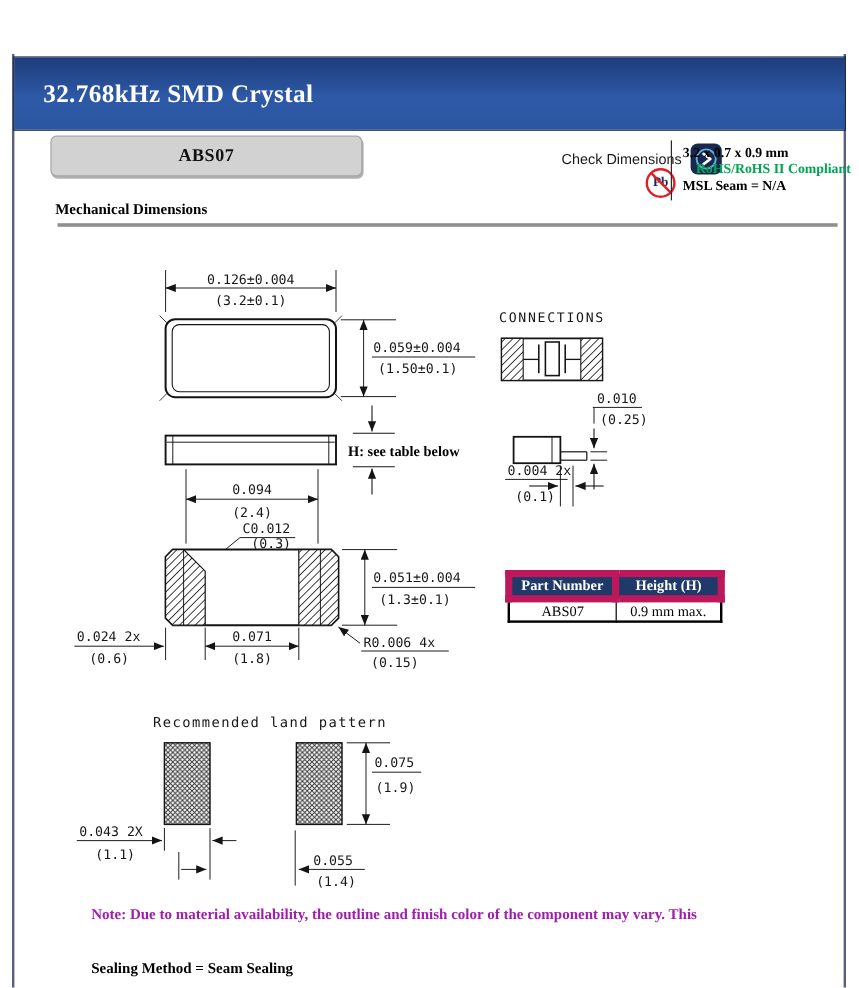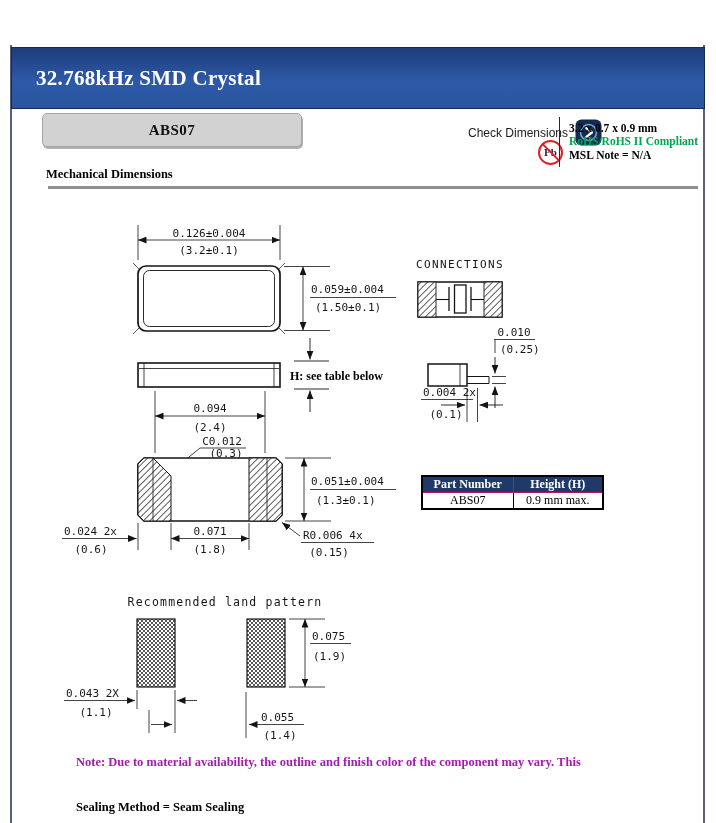--- a/index.html
+++ b/index.html
@@ -33,38 +33,38 @@
   .pbfree .pbtxt { position:absolute; left:0; top:4px; width:100%; text-align:center;
             font:bold 11px "Liberation Serif", serif; color:#1b2a5a; }
   .pbfree .slash { position:absolute; left:9.5px; top:-2px; width:2px; height:25px;
             background:#df1f26; transform:rotate(-45deg); }
 
   .vdivider { position:absolute; left:559px; top:78px; height:50px; width:0;
               border-left:1.5px solid #2a2a2a; }
 
   .specs { position:absolute; left:569px; top:83px; width:140px;
            font:bold 11.5px "Liberation Serif", serif; color:#000; line-height:13.3px; }
-  .specs .green { color:#00a651; }
+  .specs .green { color:#00a651;text-align:right; }
 
   .section-title { position:absolute; left:46px; top:128px;
                    font:bold 12.5px "Liberation Serif", serif; color:#000; }
   .section-rule { position:absolute; left:48px; top:147px; width:650px; height:2.5px;
                   background:#8f8f8f; }
 
   svg.drawing { position:absolute; left:0; top:0; }
   .dt  { font-family:"DejaVu Sans Mono", monospace; font-size:11px; fill:#161616; }
   .dtw { letter-spacing:1.4px; font-size:11px; }
   .dtl { letter-spacing:1.2px; font-size:11.5px; }
   .serifb { font-family:"Liberation Serif", serif; font-weight:bold; font-size:12px; fill:#000; }
 
   table.ptable { position:absolute; left:421px; top:436px; width:183px;
                  border-collapse:collapse; border:2px solid #000;
                  font-family:"Liberation Serif", serif; }
   .ptable th { background:#1f3968; color:#fff; font:bold 12px "Liberation Serif", serif;
-               border:1px solid #be185d; height:16px; padding:0 2px; }
+               border:6px solid #be185d; height:16px; padding:0 2px; }
   .ptable td { background:#fff; color:#000; font:12px "Liberation Serif", serif;
                text-align:center; border:1px solid #000; height:14px; padding:0 2px; }
   .ptable .c1 { width:92px; } .ptable .c2 { width:91px; }
 
   .note-block { position:absolute; left:76px; top:714px; width:575px;
                 font:bold 12.5px "Liberation Serif", serif; color:#a21caf; line-height:18px; }
   .sealing-line { position:absolute; left:76px; top:761px;
                   font:bold 12.5px "Liberation Serif", serif; color:#000; }
   .dims-line { position:absolute; left:76px; top:794px;
                font:bold 12.5px "Liberation Serif", serif; color:#000; }
@@ -98,21 +98,21 @@
   <div class="pbfree">
     <span class="pbtxt">Pb</span>
     <span class="slash"></span>
   </div>
 
   <div class="vdivider"></div>
 
   <div class="specs">
     <div>3.2 x 0.7 x 0.9 mm</div>
     <div class="green">RoHS/RoHS II Compliant</div>
-    <div>MSL Note = N/A</div>
+    <div>MSL Seam = N/A</div>
   </div>
 
   <div class="section-title">Mechanical Dimensions</div>
   <div class="section-rule"></div>
 
   <svg class="drawing" width="716" height="823" viewBox="0 0 716 823">
     <defs>
       <marker id="arr" viewBox="0 0 8 6.4" refX="8" refY="3.2" markerWidth="8.5" markerHeight="7" orient="auto-start-reverse" markerUnits="userSpaceOnUse">
         <path d="M0,0 L8,3.2 L0,6.4 Z" fill="#141414"></path>
       </marker>

